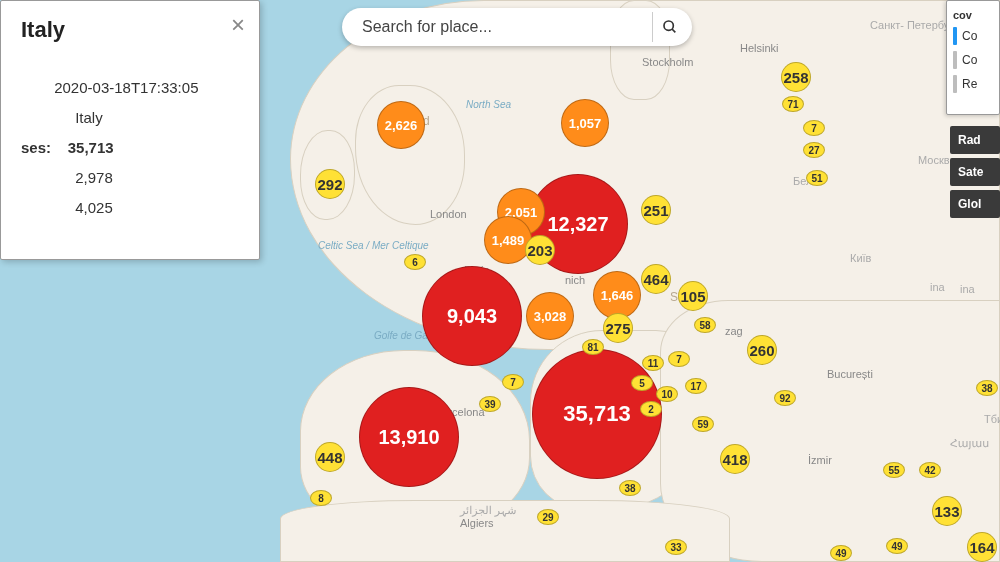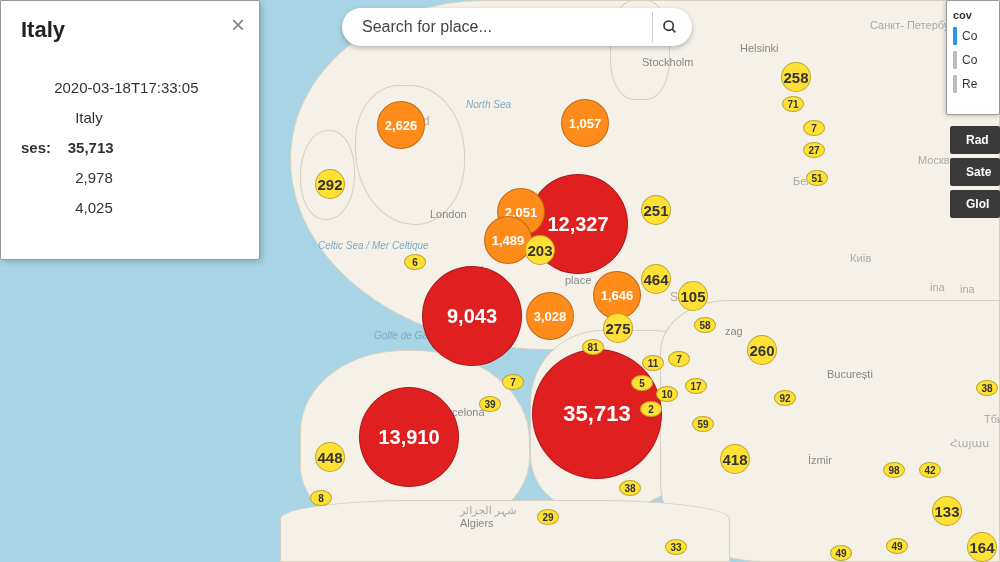--- a/index.html
+++ b/index.html
@@ -121,21 +121,21 @@
     z-index: 90;
   }
   .view-btn {
     height: 28px;
     background: #3a3a3a;
     color: #fff;
     font-size: 12px;
     font-weight: bold;
     display: flex;
     align-items: center;
-    padding-left: 16px;
+    padding-left: 8px;
     margin-bottom: 4px;
     border-radius: 2px;
     cursor: pointer;
     overflow: hidden;
     white-space: nowrap;
   }
   
   
   .map-label {
     position: absolute;
@@ -195,21 +195,21 @@
       <div class="map-label native" style="left: 918px; top: 154px;">Москва</div>
       <div class="map-label country" style="left: 316px; top: 175px;">Ire</div>
       <div class="map-label native" style="left: 793px; top: 175px;">Бел</div>
       <div class="map-label " style="left: 560px; top: 177px;">Hamburg</div>
       <div class="map-label " style="left: 430px; top: 208px;">London</div>
       <div class="map-label sea" style="left: 318px; top: 240px;">Celtic
 Sea / Mer
 Celtique</div>
       <div class="map-label native" style="left: 850px; top: 252px;">Київ</div>
       <div class="map-label " style="left: 464px; top: 264px;">Paris</div>
-      <div class="map-label " style="left: 565px; top: 274px;">place</div>
+      <div class="map-label " style="left: 565px; top: 274px;">nich</div>
       <div class="map-label native" style="left: 930px; top: 281px;">ina</div>
       <div class="map-label country" style="left: 670px; top: 290px;">Slov</div>
       <div class="map-label native" style="left: 960px; top: 283px;">ina</div>
       <div class="map-label sea" style="left: 374px; top: 330px;">Golfe
 de Gascogne</div>
       <div class="map-label " style="left: 725px; top: 325px;">zag</div>
       <div class="map-label " style="left: 827px; top: 368px;">București</div>
       <div class="map-label " style="left: 435px; top: 406px;">Barcelona</div>
       <div class="map-label native" style="left: 984px; top: 413px;">Тби</div>
       <div class="map-label " style="left: 808px; top: 454px;">İzmir</div>
@@ -234,21 +234,21 @@
       <div class="bubble yellow small" style="left: 735px; top: 459px;">418</div>
       <div class="bubble yellow small" style="left: 330px; top: 184px;">292</div>
       <div class="bubble yellow small" style="left: 618px; top: 328px;">275</div>
       <div class="bubble yellow small" style="left: 762px; top: 350px;">260</div>
       <div class="bubble yellow small" style="left: 796px; top: 77px;">258</div>
       <div class="bubble yellow small" style="left: 656px; top: 210px;">251</div>
       <div class="bubble yellow small" style="left: 540px; top: 250px;">203</div>
       <div class="bubble yellow small" style="left: 982px; top: 547px;">164</div>
       <div class="bubble yellow small" style="left: 947px; top: 511px;">133</div>
       <div class="bubble yellow small" style="left: 693px; top: 296px;">105</div>
-      <div class="bubble yellow tiny" style="left: 894px; top: 470px;">98</div>
+      <div class="bubble yellow tiny" style="left: 894px; top: 470px;">55</div>
       <div class="bubble yellow tiny" style="left: 785px; top: 398px;">92</div>
       <div class="bubble yellow tiny" style="left: 593px; top: 347px;">81</div>
       <div class="bubble yellow tiny" style="left: 793px; top: 104px;">71</div>
       <div class="bubble yellow tiny" style="left: 703px; top: 424px;">59</div>
       <div class="bubble yellow tiny" style="left: 705px; top: 325px;">58</div>
       <div class="bubble yellow tiny" style="left: 817px; top: 178px;">51</div>
       <div class="bubble yellow tiny" style="left: 897px; top: 546px;">49</div>
       <div class="bubble yellow tiny" style="left: 841px; top: 553px;">49</div>
       <div class="bubble yellow tiny" style="left: 930px; top: 470px;">42</div>
       <div class="bubble yellow tiny" style="left: 490px; top: 404px;">39</div>

